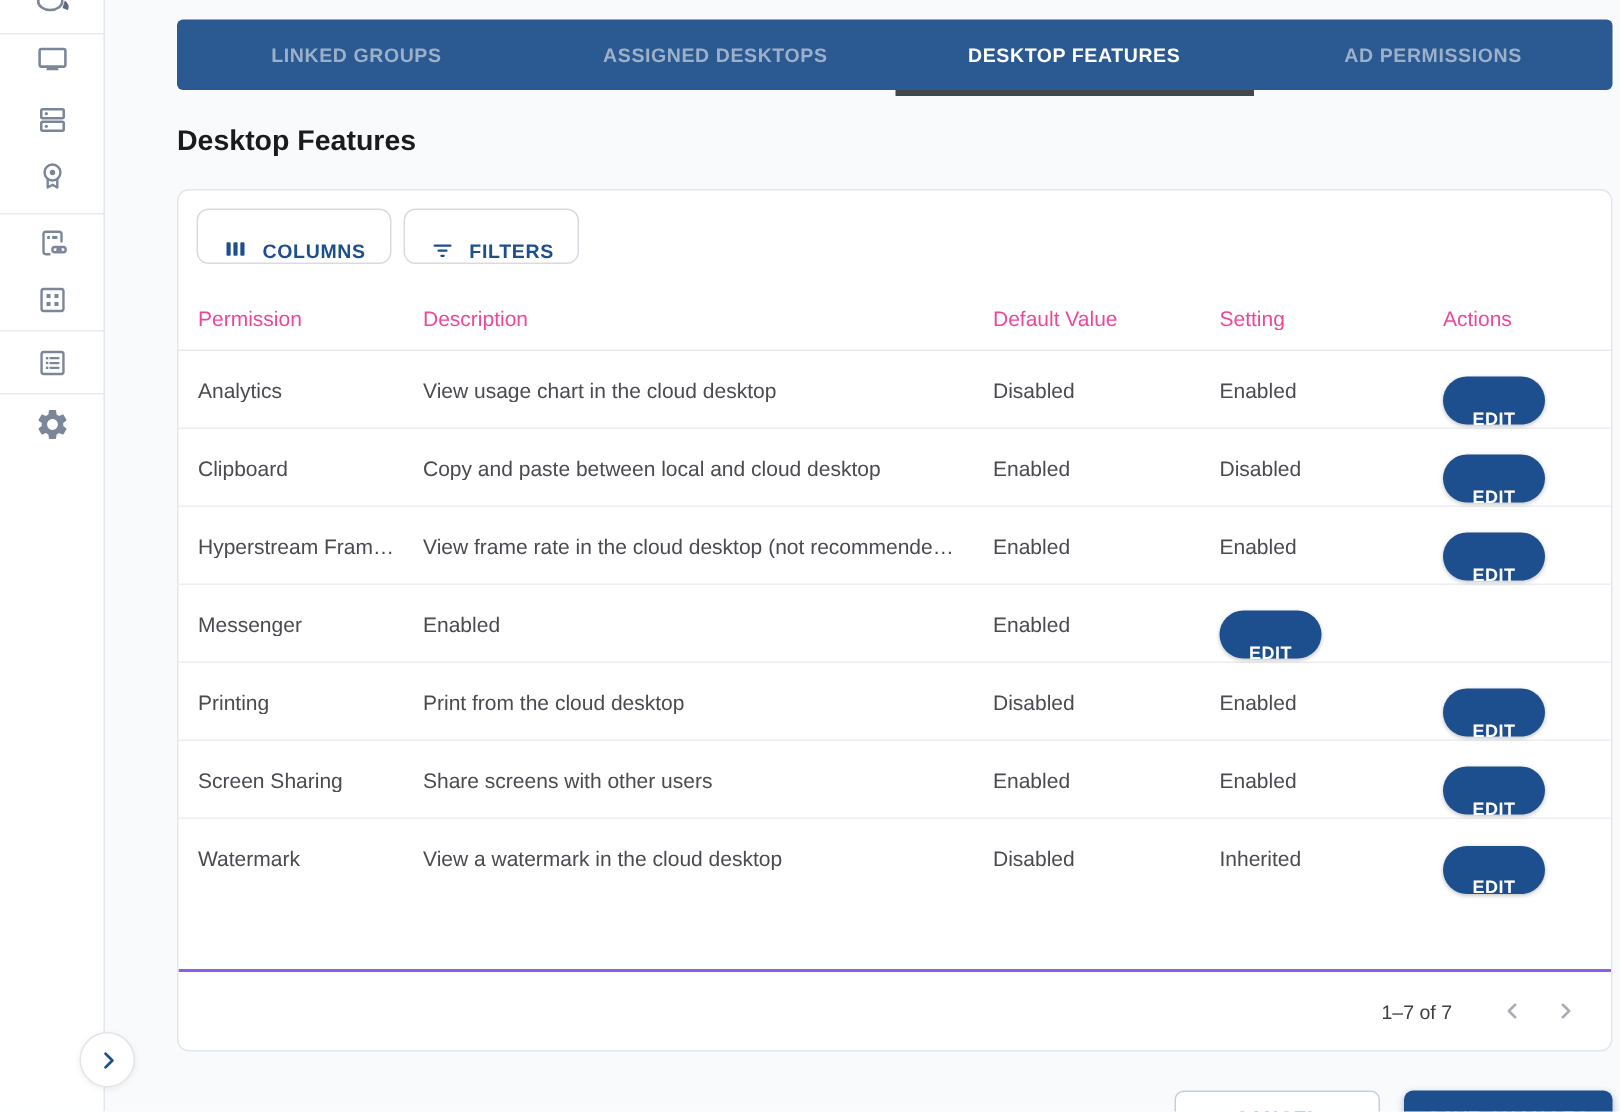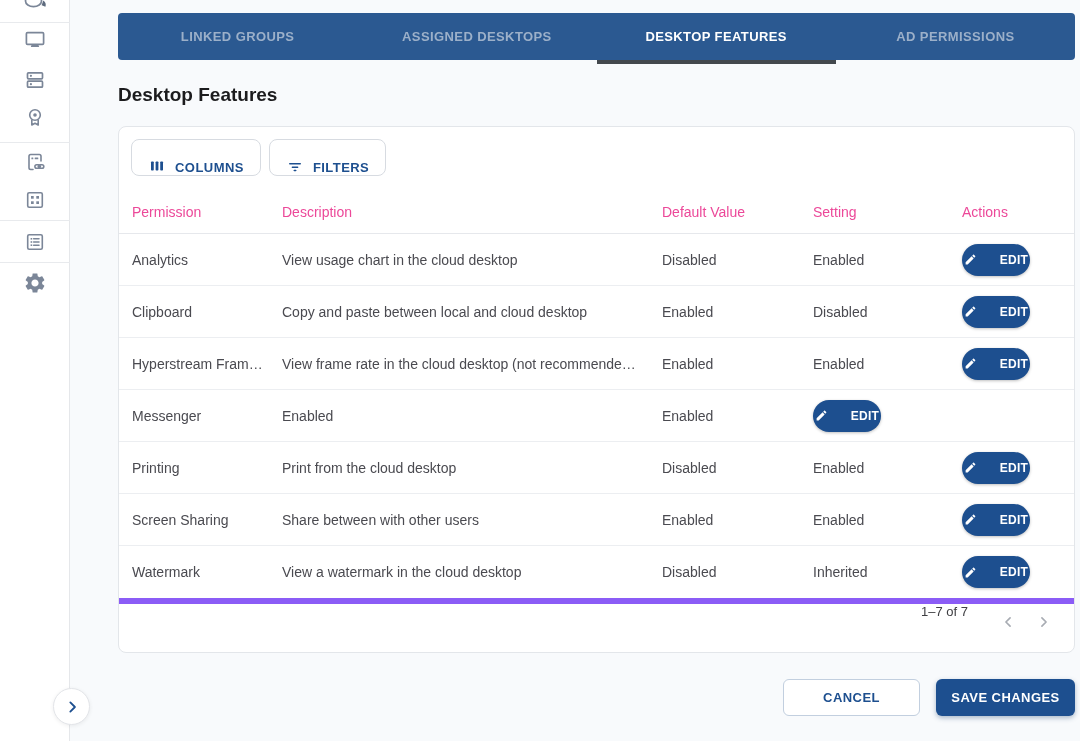--- a/index.html
+++ b/index.html
@@ -78,26 +78,26 @@
   .trow:last-child { border-bottom:none; }
   .td {
     font-size:14px; color:#4a4a50; white-space:nowrap; overflow:hidden;
     text-overflow:ellipsis; padding-right:14px;
   }
   .td-actions { overflow:visible; padding-right:0; }
   .edit-btn {
     width:68px; height:32px; border:none; border-radius:16px; background:#1d4f8f;
     color:#fff; font-family:inherit; font-size:12px; font-weight:700; letter-spacing:.3px;
     display:inline-flex; align-items:center; justify-content:center; gap:23px;
-    cursor:pointer; box-shadow:0 1px 3px rgba(0,0,0,.25);
+    cursor:pointer; box-shadow:0 1px 3px rgba(0,0,0,.25);flex-direction:column;
   }
 
   .tfoot {
-    height:54px; border-top:6px solid #8b5cf6; display:flex; align-items:flex-start;
-    justify-content:flex-end; padding-right:12px;
+    height:54px; border-top:2px solid #8b5cf6; display:flex; align-items:center;
+    justify-content:flex-end; padding-right:12px;margin-top:48px;
   }
   .page-range { font-size:13px; color:#3e3e42; margin-right:22px; }
   .pg-btn {
     width:36px; height:36px; border:none; background:transparent; border-radius:50%;
     display:flex; align-items:center; justify-content:center; cursor:pointer;
   }
 
   
   .footer-actions { margin-top:26px; display:flex; justify-content:flex-end; gap:16px; }
   .btn-cancel {
@@ -314,21 +314,21 @@
                 <svg width="13" height="13" viewBox="0 0 24 24" fill="#ffffff">
                   <path d="M3 17.25V21h3.75L17.81 9.94l-3.75-3.75L3 17.25zM20.71 7.04c.39-.39.39-1.02 0-1.41l-2.34-2.34c-.39-.39-1.02-.39-1.41 0l-1.83 1.83 3.75 3.75 1.83-1.83z"></path>
                 </svg>
                 <span>EDIT</span>
               </button>
             </div>
           </div>
 
           <div class="grid-row trow">
             <div class="td">Screen Sharing</div>
-            <div class="td">Share between with other users</div>
+            <div class="td">Share screens with other users</div>
             <div class="td">Enabled</div>
             <div class="td">Enabled</div>
             <div class="td td-actions">
               <button class="edit-btn">
                 <svg width="13" height="13" viewBox="0 0 24 24" fill="#ffffff">
                   <path d="M3 17.25V21h3.75L17.81 9.94l-3.75-3.75L3 17.25zM20.71 7.04c.39-.39.39-1.02 0-1.41l-2.34-2.34c-.39-.39-1.02-.39-1.41 0l-1.83 1.83 3.75 3.75 1.83-1.83z"></path>
                 </svg>
                 <span>EDIT</span>
               </button>
             </div>

